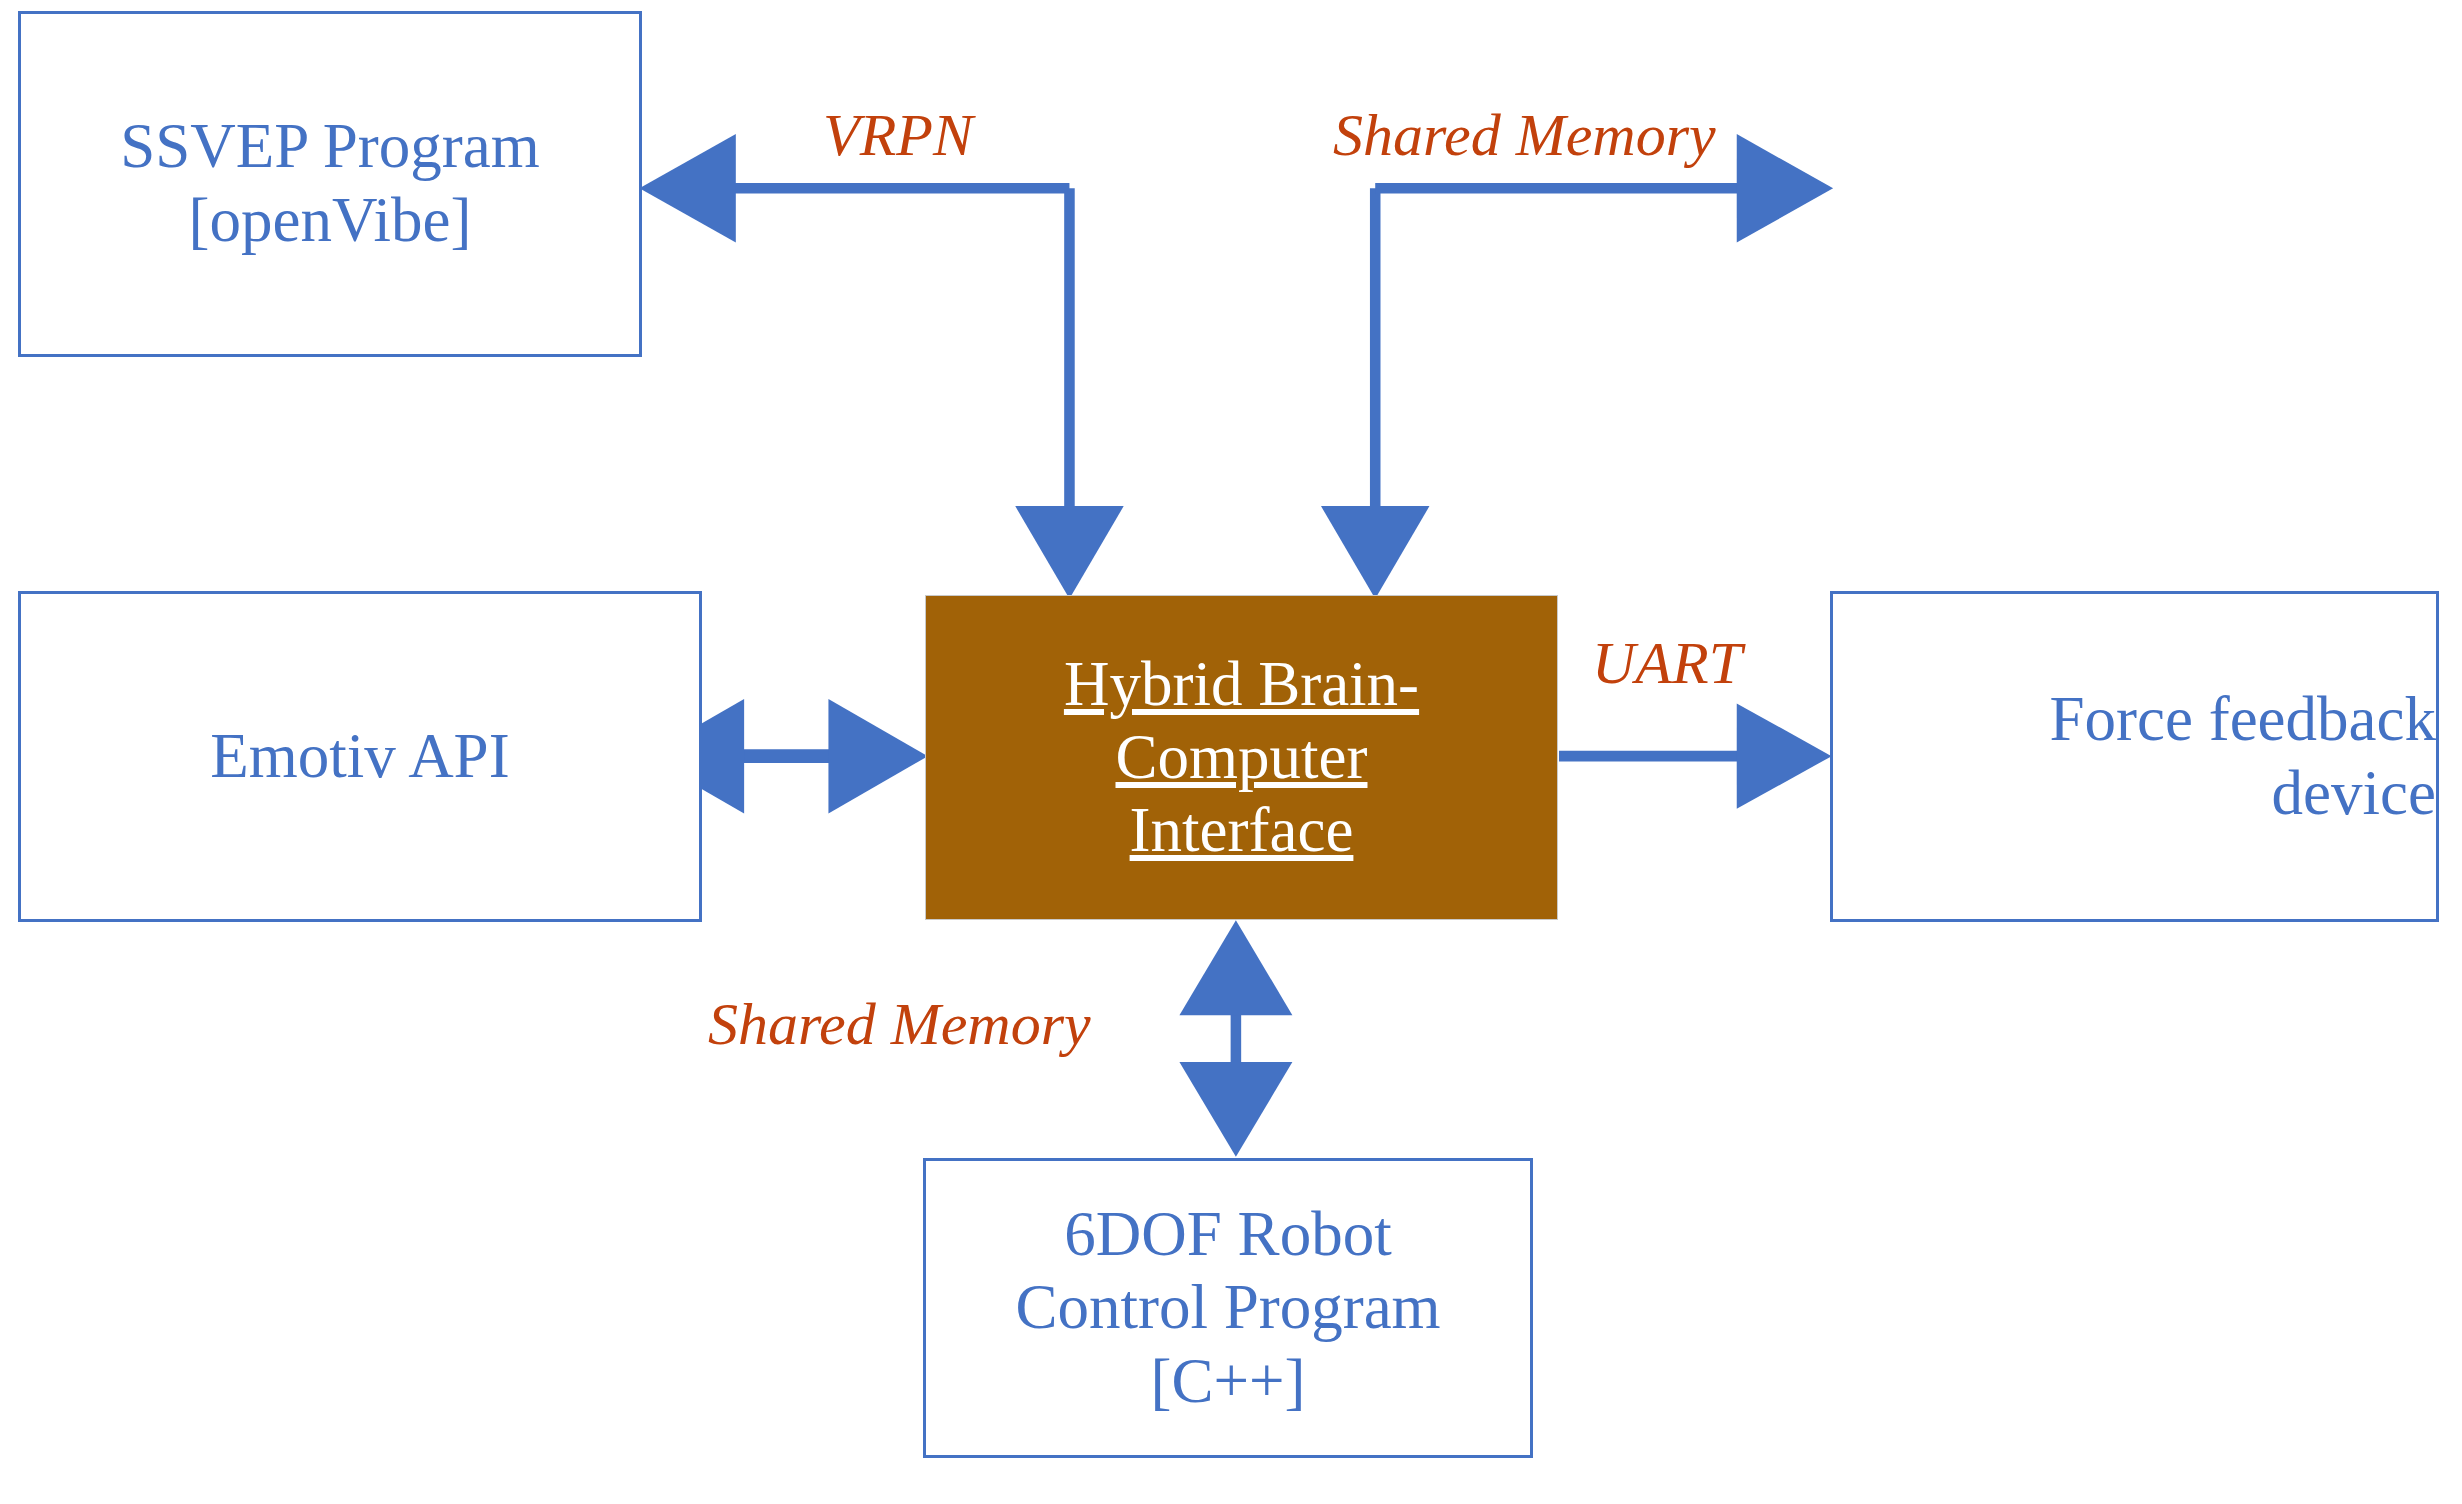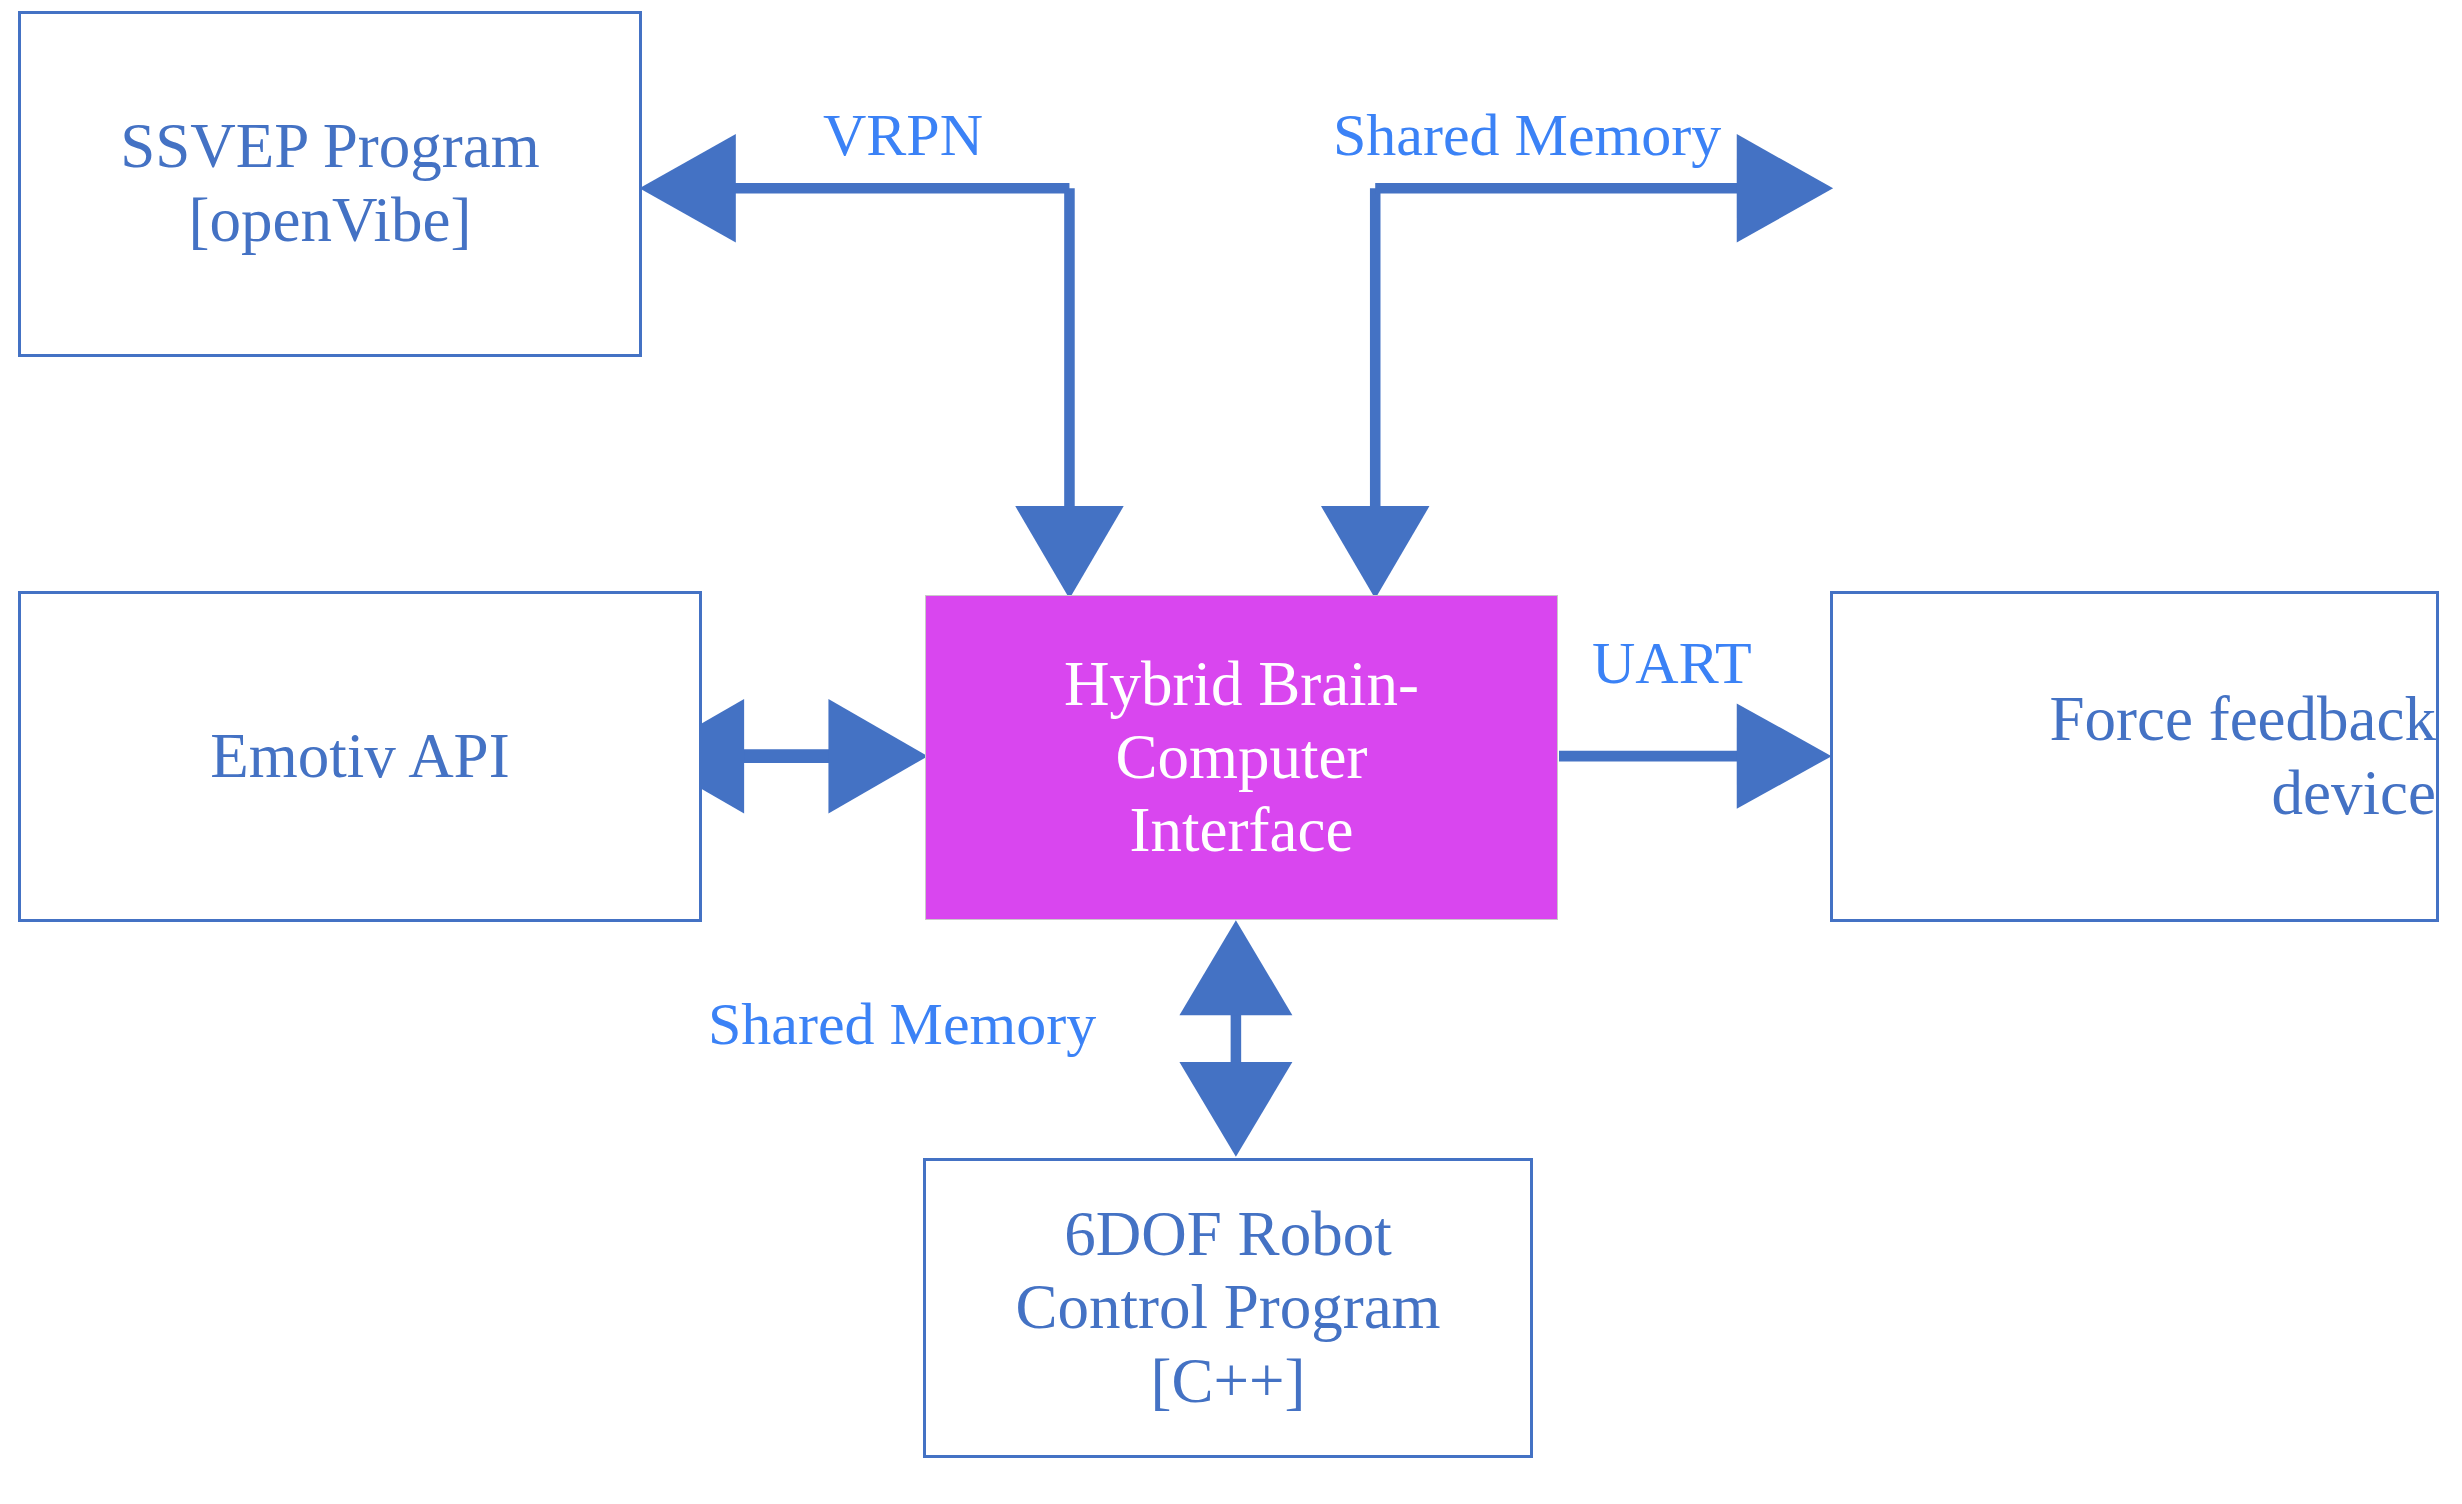--- a/index.html
+++ b/index.html
@@ -34,34 +34,36 @@
     text-align: center;
     line-height: 1.16;
   }
   .node-outline {
     border: 3.8px solid #4472C4;
     background: #ffffff;
     color: #4472C4;
   }
   .node-filled {
     border: 1.5px solid #C9C9C9;
-    background: #d946ef;
+    background: #a16207;
     color: #FFFFFF;
+    text-decoration: underline;
   }
   .node-label {
     display: block;
     width: 100%;
     white-space: pre-line;
   }
   .edge-label {
     position: absolute;
-    color: #3b82f6;
+    color: #c2410c;
     white-space: nowrap;
     line-height: 1.0;
     font-family: "Liberation Serif", "DejaVu Serif", serif;
+    font-style: italic;
   }
 
   
   #node-ssvep        { left: 18px;   top: 10.5px;   width: 624px;  height: 346px;  font-size: 63px; }
   #node-camera       { left: 1830px; top: 9px;   width: 609px;  height: 346px;  font-size: 63px; }
   #node-emotiv       { left: 18px;   top: 591px;  width: 684px;  height: 331px;  font-size: 63px; }
   #node-force        { left: 1830px; top: 591px;  width: 609px;  height: 331px;  font-size: 63px; text-align: right; }
   #node-hbci         { left: 925px; top: 595px;  width: 633px;  height: 325px;  font-size: 63px; }
   #node-robot        { left: 923px; top: 1158px; width: 610px;  height: 300px;  font-size: 63px; }
 

